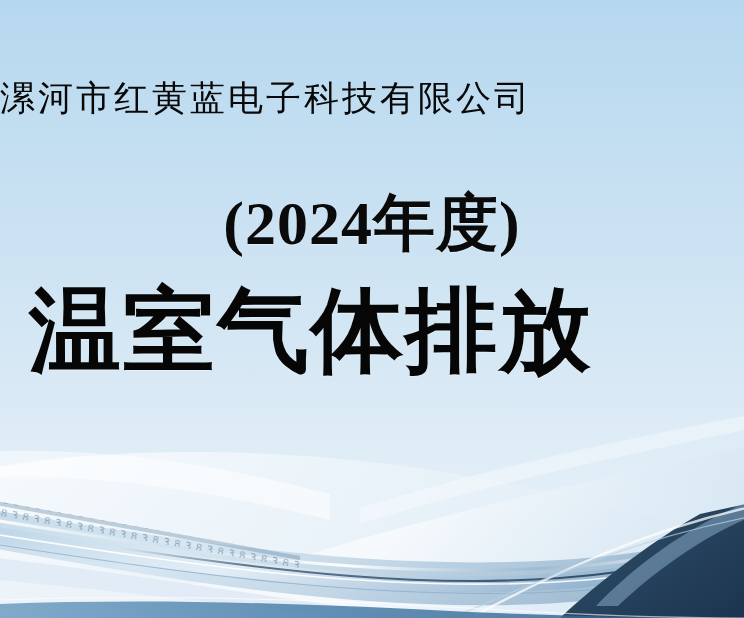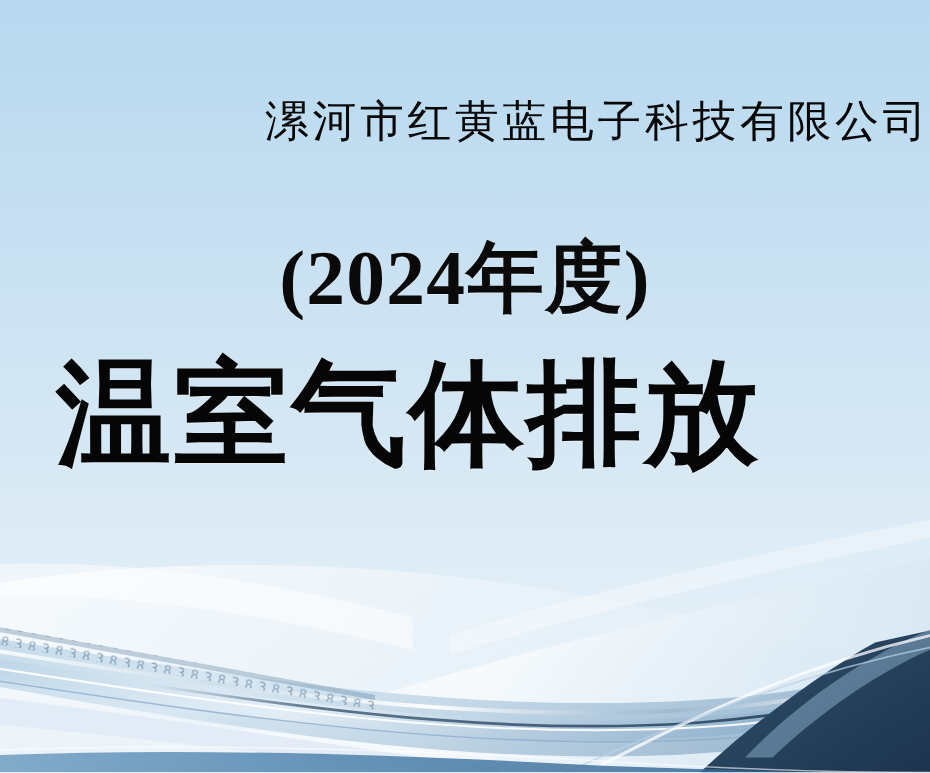--- a/index.html
+++ b/index.html
@@ -44,21 +44,21 @@
     width: 744px;
     height: 618px;
     z-index: 5;
   }
 
   .company-name {
     position: absolute;
     top: 76px;
     left: 0;
     width: 744px;
-    text-align: right;
+    text-align: left;
     font-family: "Liberation Sans", "DejaVu Sans", sans-serif;
     font-size: 35px;
     line-height: 44px;
     font-weight: 500;
     letter-spacing: 3px;
     color: #080808;
     white-space: nowrap;
   }
 
   .year-line {
@@ -72,21 +72,21 @@
     line-height: 74px;
     font-weight: 700;
     letter-spacing: 1px;
     color: #0a0a0a;
     white-space: nowrap;
   }
 
   .main-title {
     position: absolute;
     top: 281px;
-    left: 16px;
+    left: 0;
     width: 622px;
     text-align: center;
     font-family: "Liberation Serif", "DejaVu Serif", serif;
     font-weight: 700;
     color: #060606;
   }
   .main-title .t-line {
     display: block;
     font-size: 92px;
     line-height: 100px;

